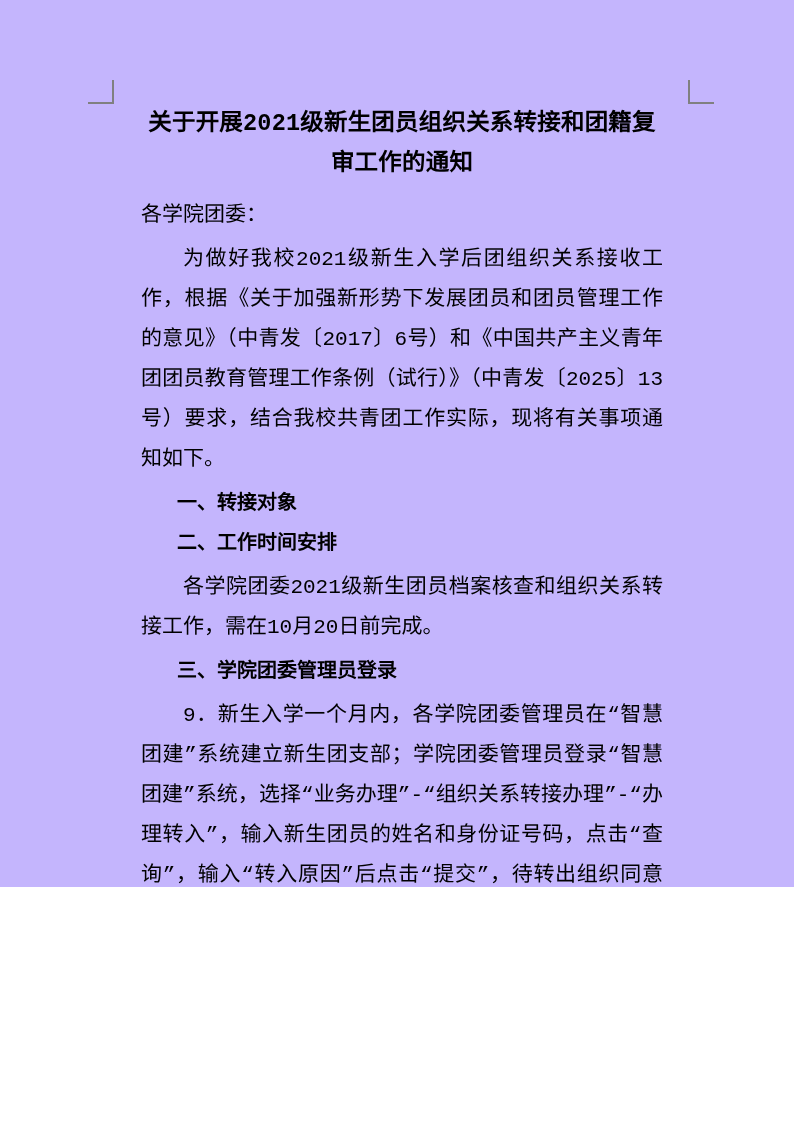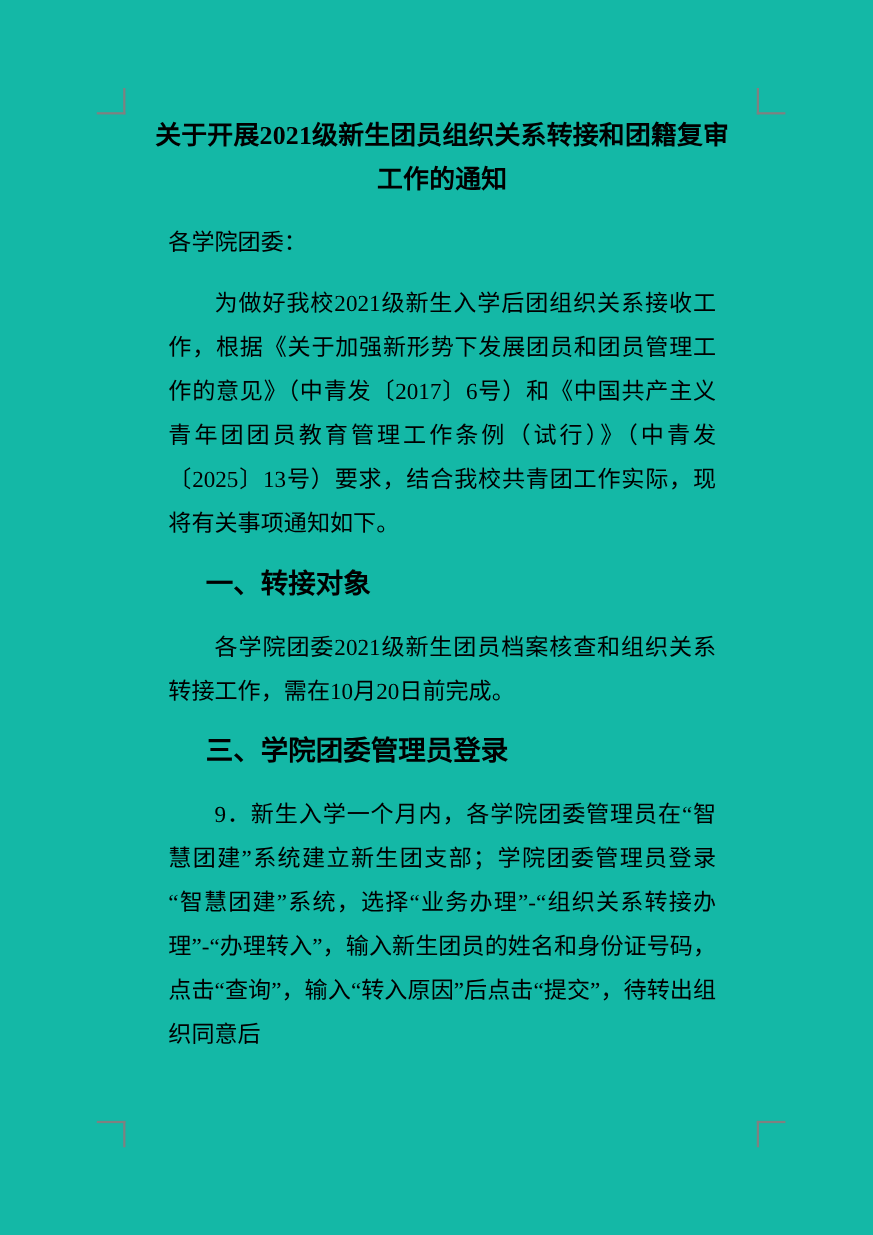--- a/index.html
+++ b/index.html
@@ -5,24 +5,24 @@
 <style>
   html, body {
     margin: 0;
     padding: 0;
     background: #ffffff;
   }
 
   .page {
     position: relative;
     width: 794px;
-    height: 1123px;
-    background: #14b8a6;
+    height: 887px;
+    background: #c4b5fd;
     overflow: hidden;
-    font-family: Liberation Serif, serif;
+    font-family: Liberation Mono, monospace;
     color: #000000;
     -webkit-font-smoothing: antialiased;
   }
 
   
   .crop-mark {
     position: absolute;
     width: 26px;
     height: 24px;
   }
@@ -68,34 +68,34 @@
     text-align: center;
     line-height: 40px;
     letter-spacing: 0.2px;
     margin: 0 0 12px 0;
     padding: 0;
   }
 
   p.para {
     font-size: 21px;
     line-height: 40px;
-    margin: 16px;
+    margin: 4px;
     padding: 0;
     text-align: justify;
     text-justify: inter-ideograph;
     letter-spacing: 0;
     font-weight: normal;
   }
 
   p.para.indent {
     text-indent: 2em;
   }
 
   p.heading {
-    font-size: 25px;
+    font-size: 20px;
     line-height: 40px;
     margin: 0;
     padding: 0;
     font-weight: bold;
     text-indent: 2em;
     text-align: left;
   }
 </style>
 </head>
 <body>
@@ -121,19 +121,20 @@
 
   <div class="content">
 
     <h1 class="doc-title">关于开展2021级新生团员组织关系转接和团籍复审工作的通知</h1>
 
     <p class="para">各学院团委：</p>
 
     <div id="blocks-host">
         <p class="para indent">为做好我校2021级新生入学后团组织关系接收工作，根据《关于加强新形势下发展团员和团员管理工作的意见》（中青发〔2017〕6号）和《中国共产主义青年团团员教育管理工作条例（试行）》（中青发〔2025〕13号）要求，结合我校共青团工作实际，现将有关事项通知如下。</p>
         <p class="heading">一、转接对象</p>
+        <p class="heading">二、工作时间安排</p>
         <p class="para indent">各学院团委2021级新生团员档案核查和组织关系转接工作，需在10月20日前完成。</p>
         <p class="heading">三、学院团委管理员登录</p>
         <p class="para indent">9．新生入学一个月内，各学院团委管理员在“智慧团建”系统建立新生团支部；学院团委管理员登录“智慧团建”系统，选择“业务办理”-“组织关系转接办理”-“办理转入”，输入新生团员的姓名和身份证号码，点击“查询”，输入“转入原因”后点击“提交”，待转出组织同意后</p>
       </div>
 
   </div>
 </div>
 
 </body></html>

